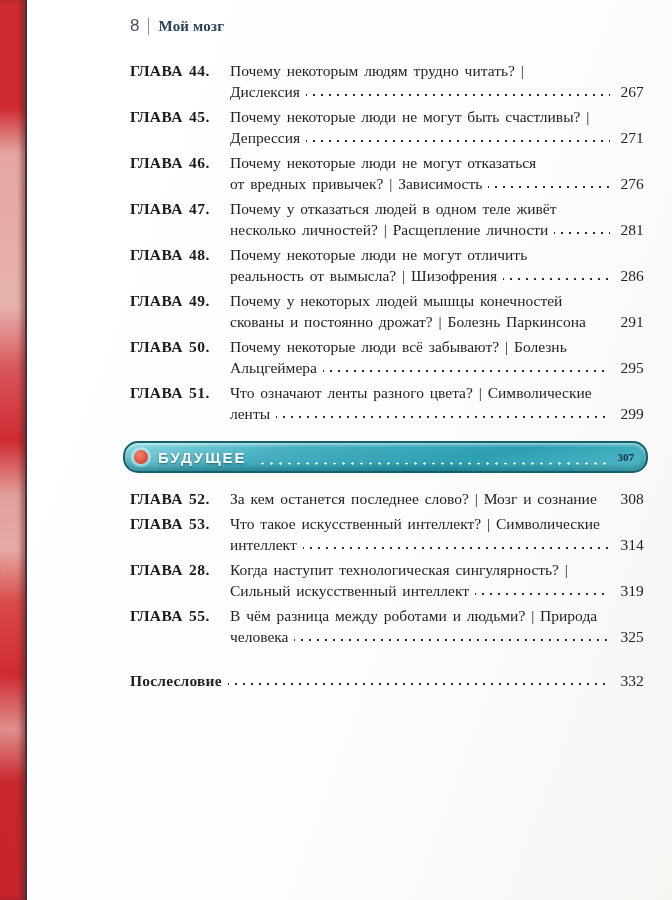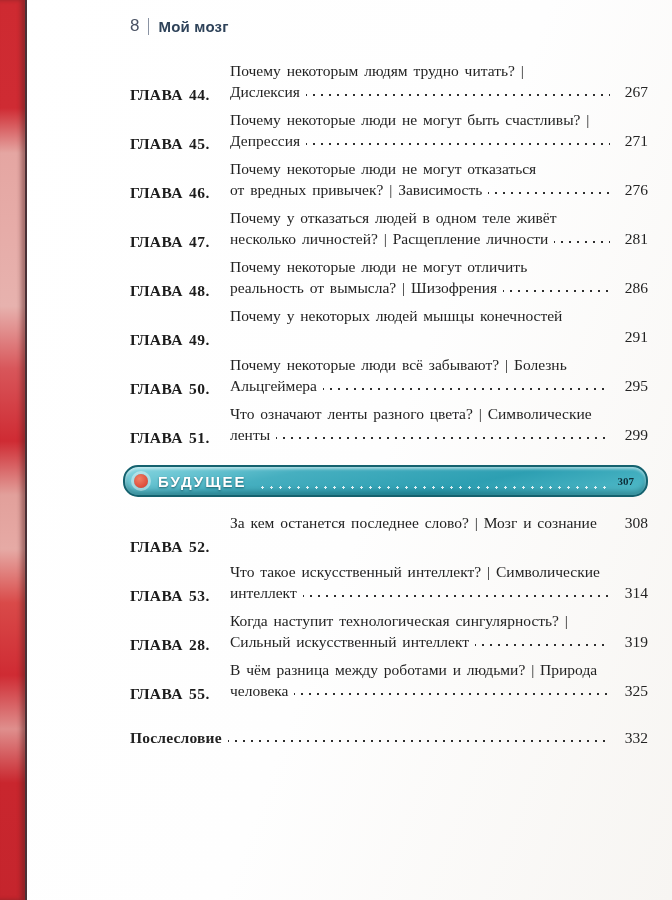--- a/index.html
+++ b/index.html
@@ -27,38 +27,38 @@
   }
   .content{position:absolute;left:130px;top:16px;width:518px;}
 
   .running-header{
     display:flex;align-items:center;gap:9px;
     font-family:"Liberation Sans", sans-serif;
     margin-bottom:24px;
   }
   .header-num{font-size:17px;color:#4a5263;}
   .header-divider{width:1px;height:17px;background:#8a93a3;}
-  .header-title{font-size:15px;font-weight:bold;color:#2e4259;letter-spacing:.2px;}
+  .header-title{font-size:15px;font-weight:bold;color:#2e4259;letter-spacing:.2px;font-family:Liberation Serif, serif;}
 
   .toc{font-size:15.5px;line-height:21px;color:#232323;word-spacing:2px;}
   .entry{display:flex;margin-bottom:4px;}
   .entry-label{
-    width:100px;flex-shrink:0;font-weight:bold;color:#1c1c1c;letter-spacing:.4px;margin-top:24px;
+    width:100px;flex-shrink:0;font-weight:bold;color:#1c1c1c;letter-spacing:.4px;
   }
   .entry-lines{flex:1;min-width:0;}
   .l1:empty{display:none;}
   .l2row{display:flex;align-items:baseline;}
   .l2{white-space:nowrap;}
   .leader{flex:1;min-width:4px;margin:0 6px;height:14px;align-self:flex-end;}
   .leader.dots{
     background-image:radial-gradient(circle,#2e2e2e 1.25px,transparent 1.55px);
     background-size:8px 8px;background-repeat:repeat-x;
     background-position:4px calc(100% - 3px);
   }
-  .pg{width:32px;text-align:right;flex-shrink:0;}
+  .pg{width:32px;text-align:center;flex-shrink:0;}
 
   .section-banner{
     position:relative;display:flex;align-items:center;
     height:28px;margin:17px 0 15px -7px;padding:0 12px 0 9px;
     border-radius:15px;border:2px solid #14616e;
     background:linear-gradient(168deg,#8ad8e2 0%,#46afc0 30%,#2d9fb2 65%,#54bcca 100%);
     box-shadow:inset 0 2px 3px rgba(255,255,255,.55), inset 0 -4px 5px rgba(0,60,70,.35);
   }
   .bullet-dot{
     width:14px;height:14px;border-radius:50%;flex-shrink:0;
@@ -158,20 +158,21 @@
             <span class="pg">286</span>
           </div>
         </div>
       </div>
 
       <div class="entry">
         <div class="entry-label">ГЛАВА 49.</div>
         <div class="entry-lines">
           <div class="l1">Почему у некоторых людей мышцы конечностей</div>
           <div class="l2row">
+            <span class="l2">скованы и постоянно дрожат? | Болезнь Паркинсона</span>
             <span class="leader"></span>
             <span class="pg">291</span>
           </div>
         </div>
       </div>
 
       <div class="entry">
         <div class="entry-label">ГЛАВА 50.</div>
         <div class="entry-lines">
           <div class="l1">Почему некоторые люди всё забывают? | Болезнь</div>

